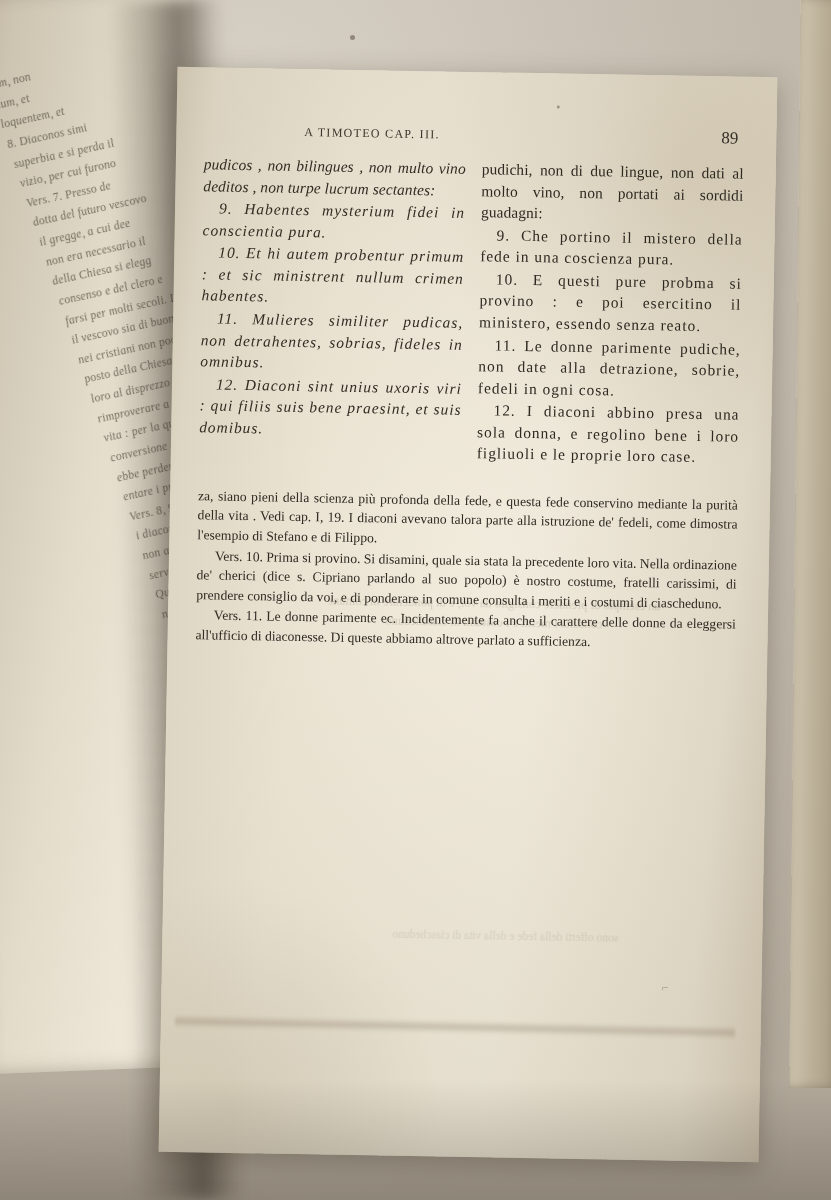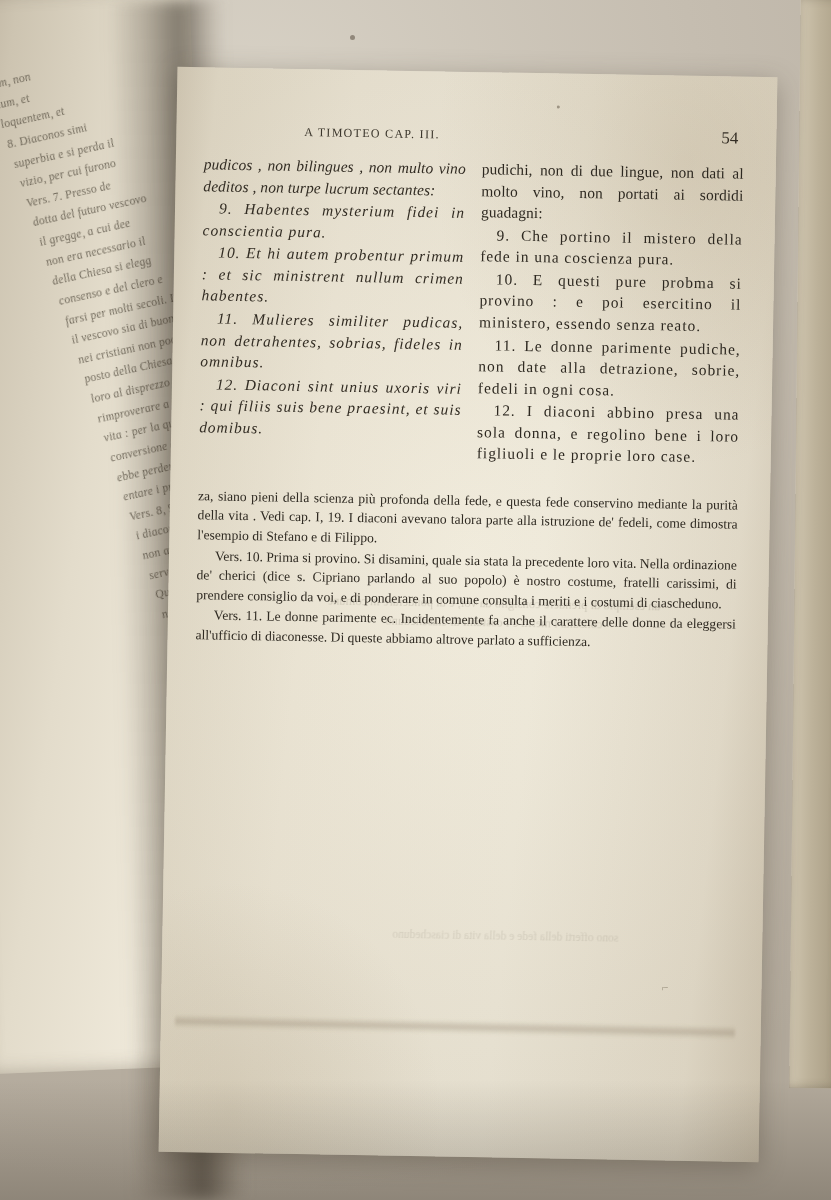--- a/index.html
+++ b/index.html
@@ -278,21 +278,21 @@
 
   <div class="gutter"></div>
 
   <div class="right-page">
     <div class="stain"></div>
 
     <div class="content">
 
       <div class="head-row">
         <div class="running-head">A TIMOTEO CAP. III.</div>
-        <div class="folio">54</div>
+        <div class="folio">89</div>
       </div>
 
       <div class="cols">
         <div class="col latin">
           <p>pudicos , non bilingues , non multo vino deditos , non turpe lucrum sectantes:</p>
           <p class="indent vnum">9. Habentes mysterium fidei in conscientia pura.</p>
           <p class="indent vnum">10. Et hi autem probentur primum : et sic ministrent nullum crimen habentes.</p>
           <p class="indent vnum">11. Mulieres similiter pudicas, non detrahentes, sobrias, fideles in omnibus.</p>
           <p class="indent vnum">12. Diaconi sint unius uxoris viri : qui filiis suis bene praesint, et suis domibus.</p>
         </div>

